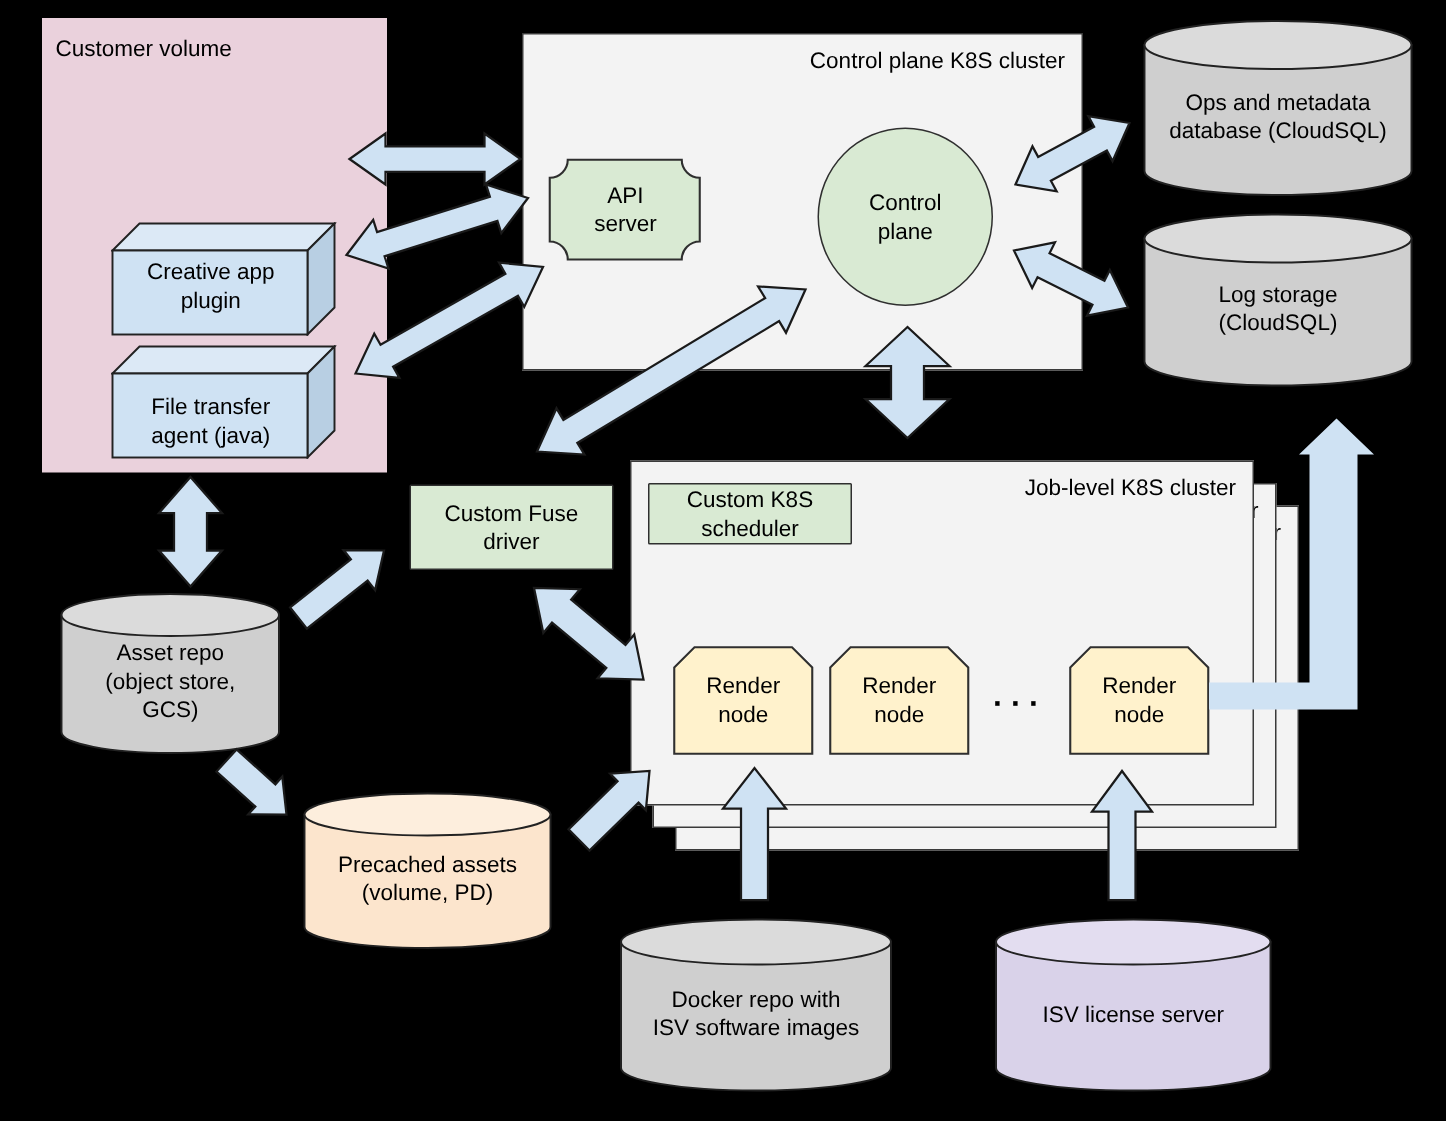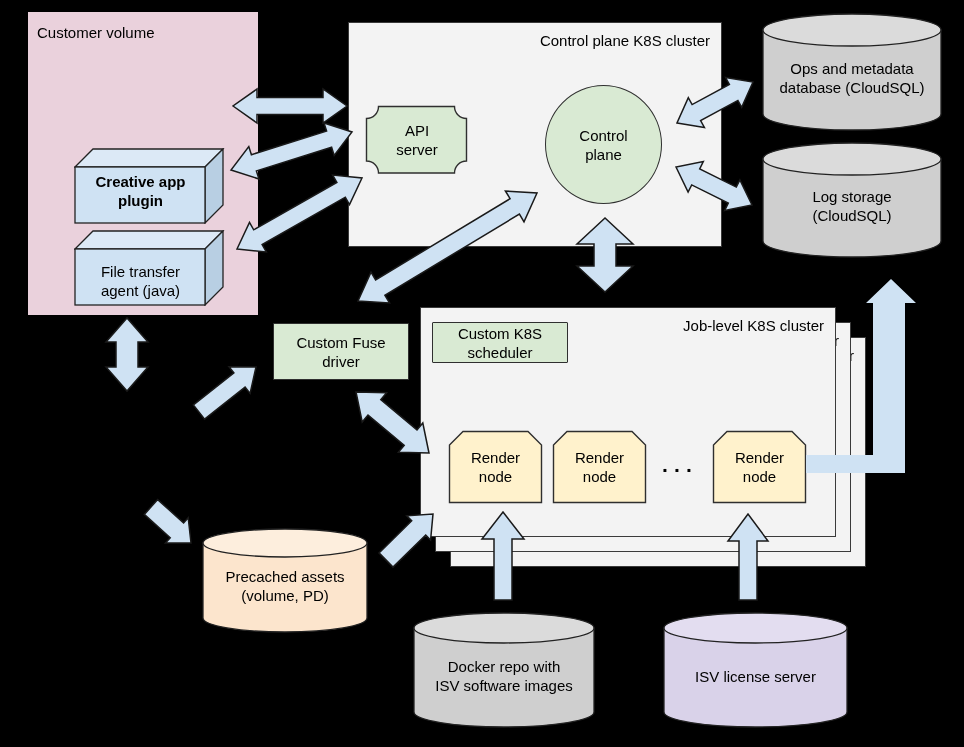--- a/index.html
+++ b/index.html
@@ -29,21 +29,21 @@
   <div class="abs customer">
     <div class="abs cust-title">Customer volume</div>
 
 
     <div class="abs box3d" style="left:46px;top:136px;">
       <svg width="152" height="76">
         <polygon points="1,19 19,1 149,1 131,19" fill="#dce9f6" stroke="#222" stroke-width="1.3"></polygon>
         <polygon points="131,19 149,1 149,57 131,75" fill="#b8cfe3" stroke="#222" stroke-width="1.3"></polygon>
         <rect x="1" y="19" width="130" height="56" fill="#cfe2f3" stroke="#222" stroke-width="1.3"></rect>
       </svg>
-      <div class="abs lbl box3d-lbl" style="height:48px;padding:0 8px;width:115px;font-weight:bold;">Creative app plugin</div>
+      <div class="abs lbl box3d-lbl" style="height:48px;padding:0 8px;width:115px;">Creative app plugin</div>
     </div>
 
     <div class="abs box3d" style="left:46px;top:218px;">
       <svg width="152" height="76">
         <polygon points="1,19 19,1 149,1 131,19" fill="#dce9f6" stroke="#222" stroke-width="1.3"></polygon>
         <polygon points="131,19 149,1 149,57 131,75" fill="#b8cfe3" stroke="#222" stroke-width="1.3"></polygon>
         <rect x="1" y="19" width="130" height="56" fill="#cfe2f3" stroke="#222" stroke-width="1.3"></rect>
       </svg>
       <div class="abs lbl box3d-lbl" style="height:64px;padding:0 6px;width:119px;">File transfer agent (java)</div>
     </div>
@@ -126,20 +126,29 @@
       <div class="abs lbl" style="left:0;top:0;width:95px;height:74px;">
         <span style="width:60px;text-align:center;">Render node</span>
       </div>
     </div>
   </div>
 
   <div class="abs greenbox lbl" style="left:273px;top:323px;width:136px;height:57px;z-index:4;">
     <span style="width:110px;text-align:center;">Custom Fuse driver</span>
   </div>
 
+  <div class="abs" style="left:40px;top:395px;">
+    <svg width="147" height="108">
+      <path d="M 1,15 L 1,93 A 72.5,14 0 0 0 146,93 L 146,15 Z" fill="#cfcfcf" stroke="#222" stroke-width="1.3"></path>
+      <ellipse cx="73.5" cy="15" rx="72.5" ry="14" fill="#dbdbdb" stroke="#222" stroke-width="1.3"></ellipse>
+    </svg>
+    <div class="abs lbl cyl-lbl" style="padding-top:10px;">
+      <span style="width:118px;text-align:center;">Asset repo (object store, GCS)</span>
+    </div>
+  </div>
 
   <div class="abs" style="left:202px;top:528px;">
     <svg width="166" height="105">
       <path d="M 1,15 L 1,90 A 82,14 0 0 0 165,90 L 165,15 Z" fill="#fce5cd" stroke="#222" stroke-width="1.3"></path>
       <ellipse cx="83" cy="15" rx="82" ry="14" fill="#fdeedd" stroke="#222" stroke-width="1.3"></ellipse>
     </svg>
     <div class="abs lbl cyl-lbl" style="padding-top:10px;">
       <span style="width:140px;text-align:center;">Precached assets (volume, PD)</span>
     </div>
   </div>

